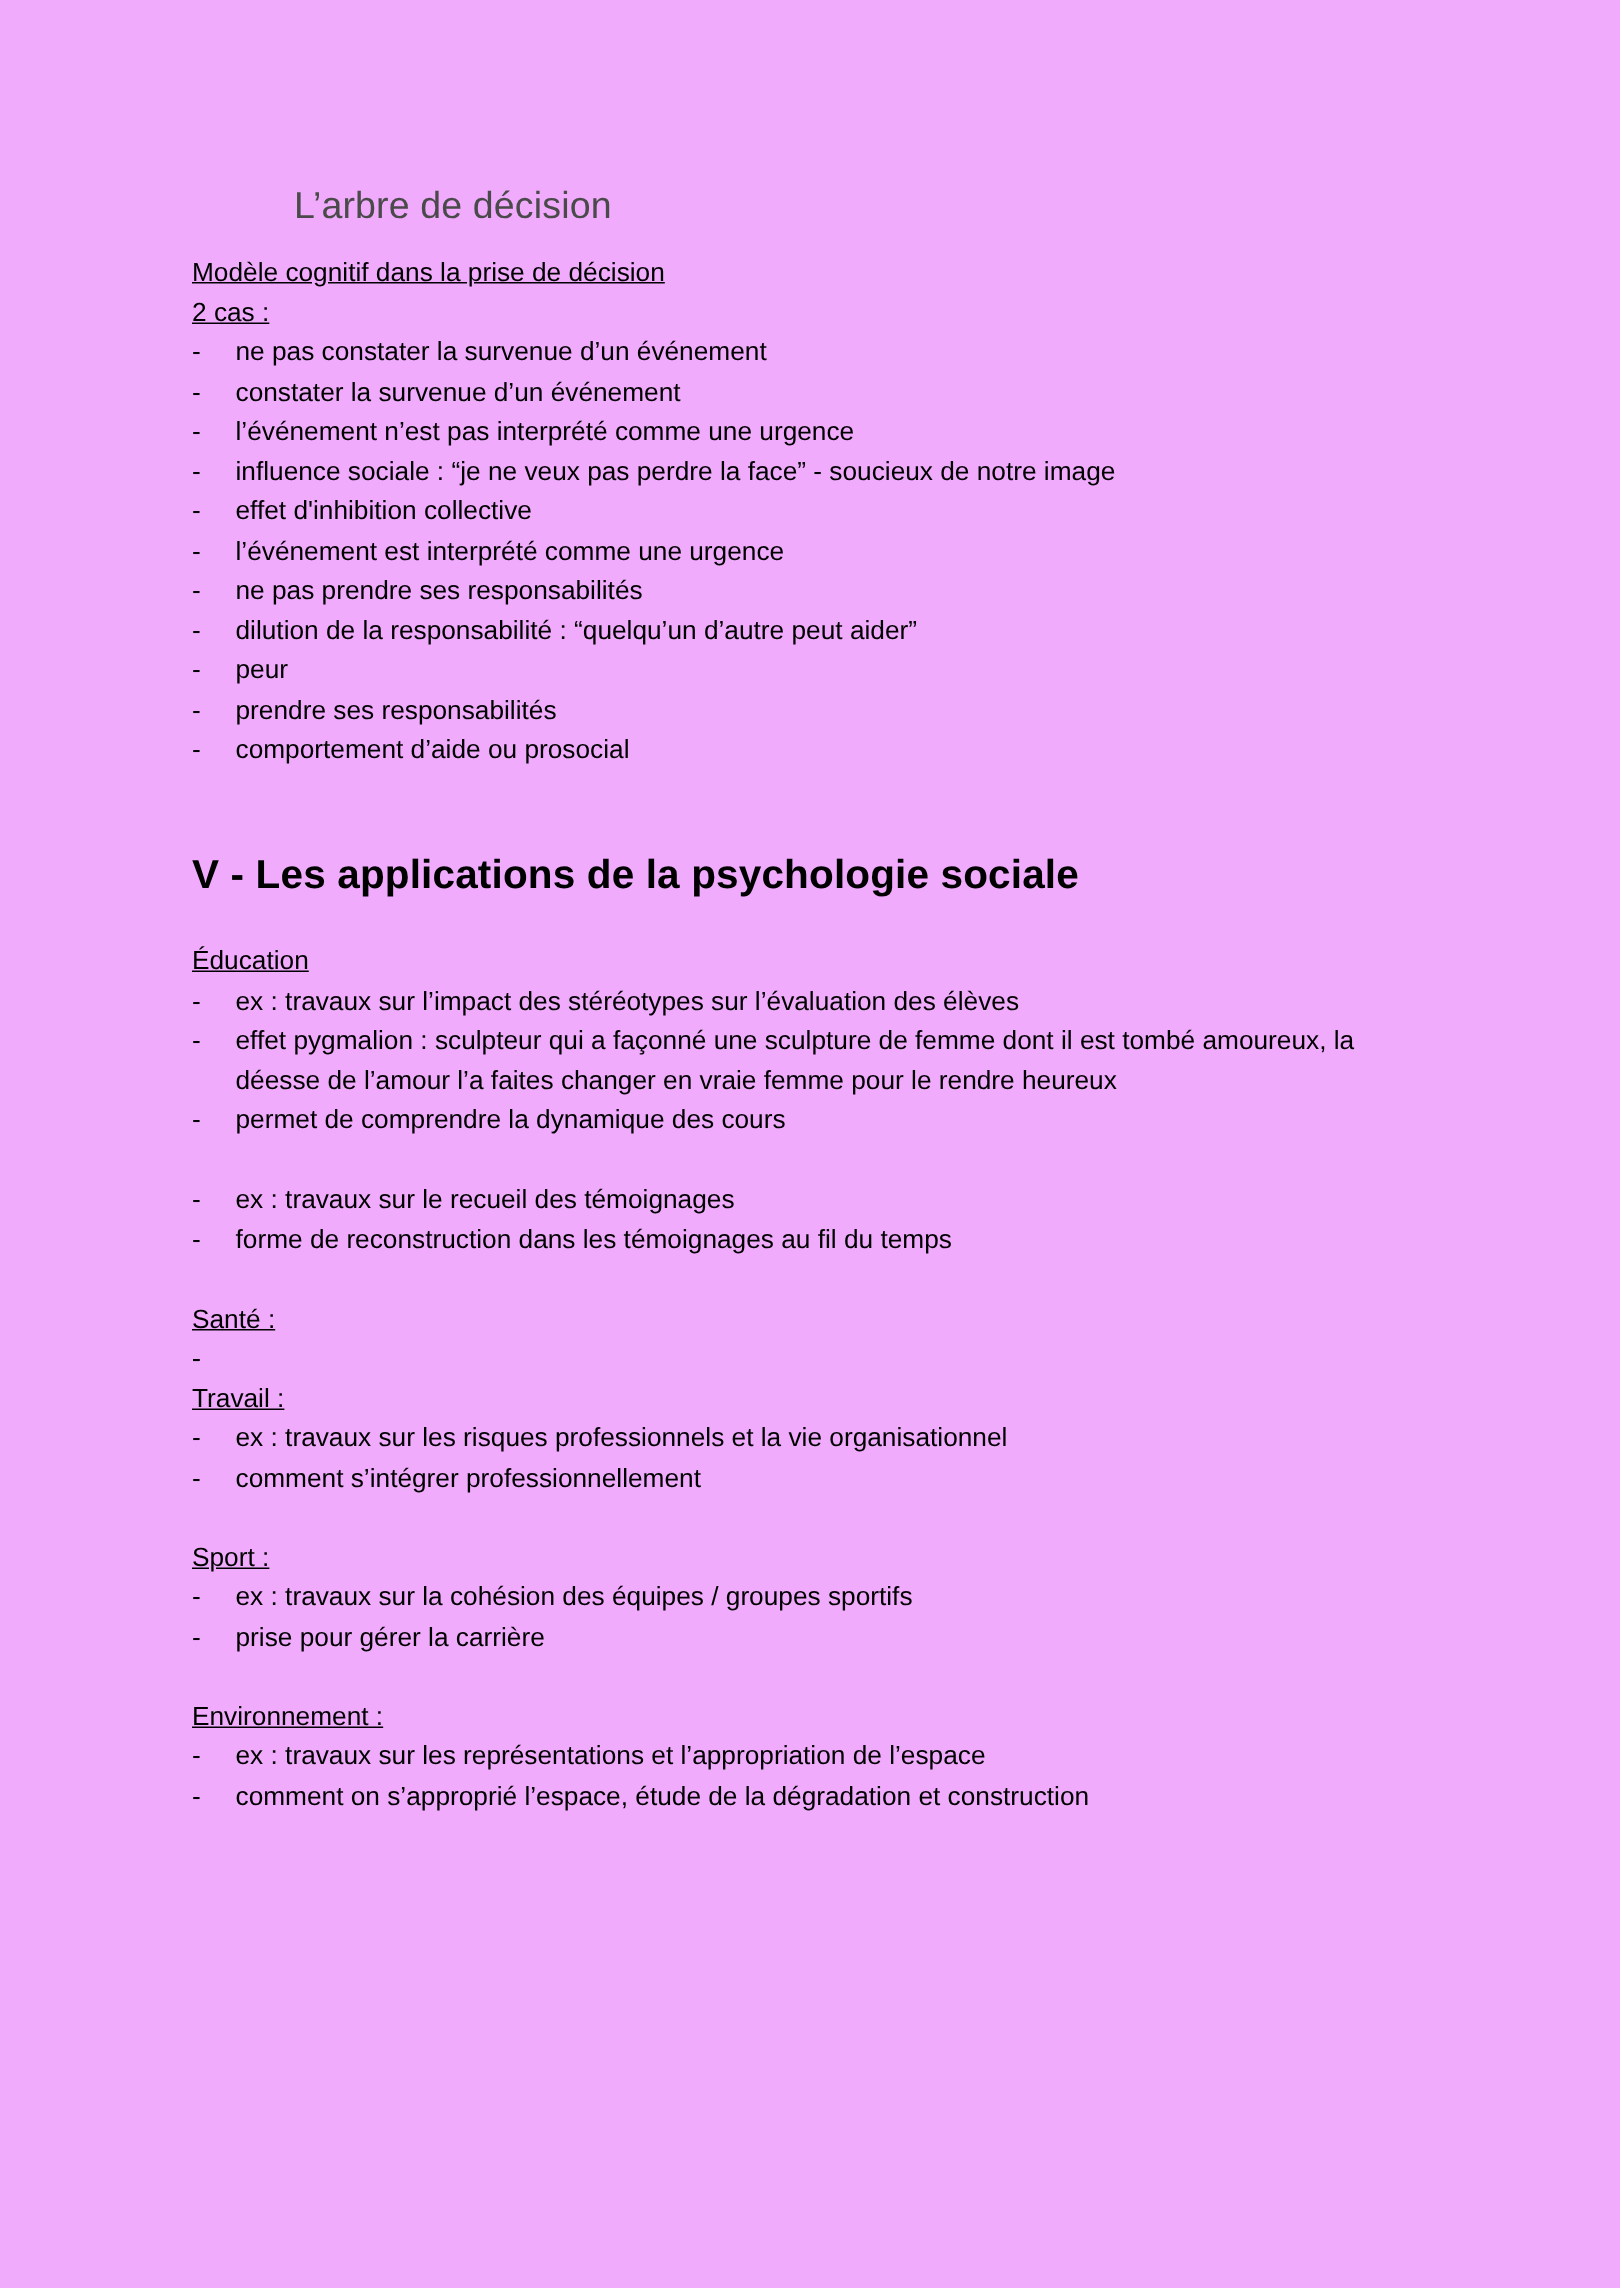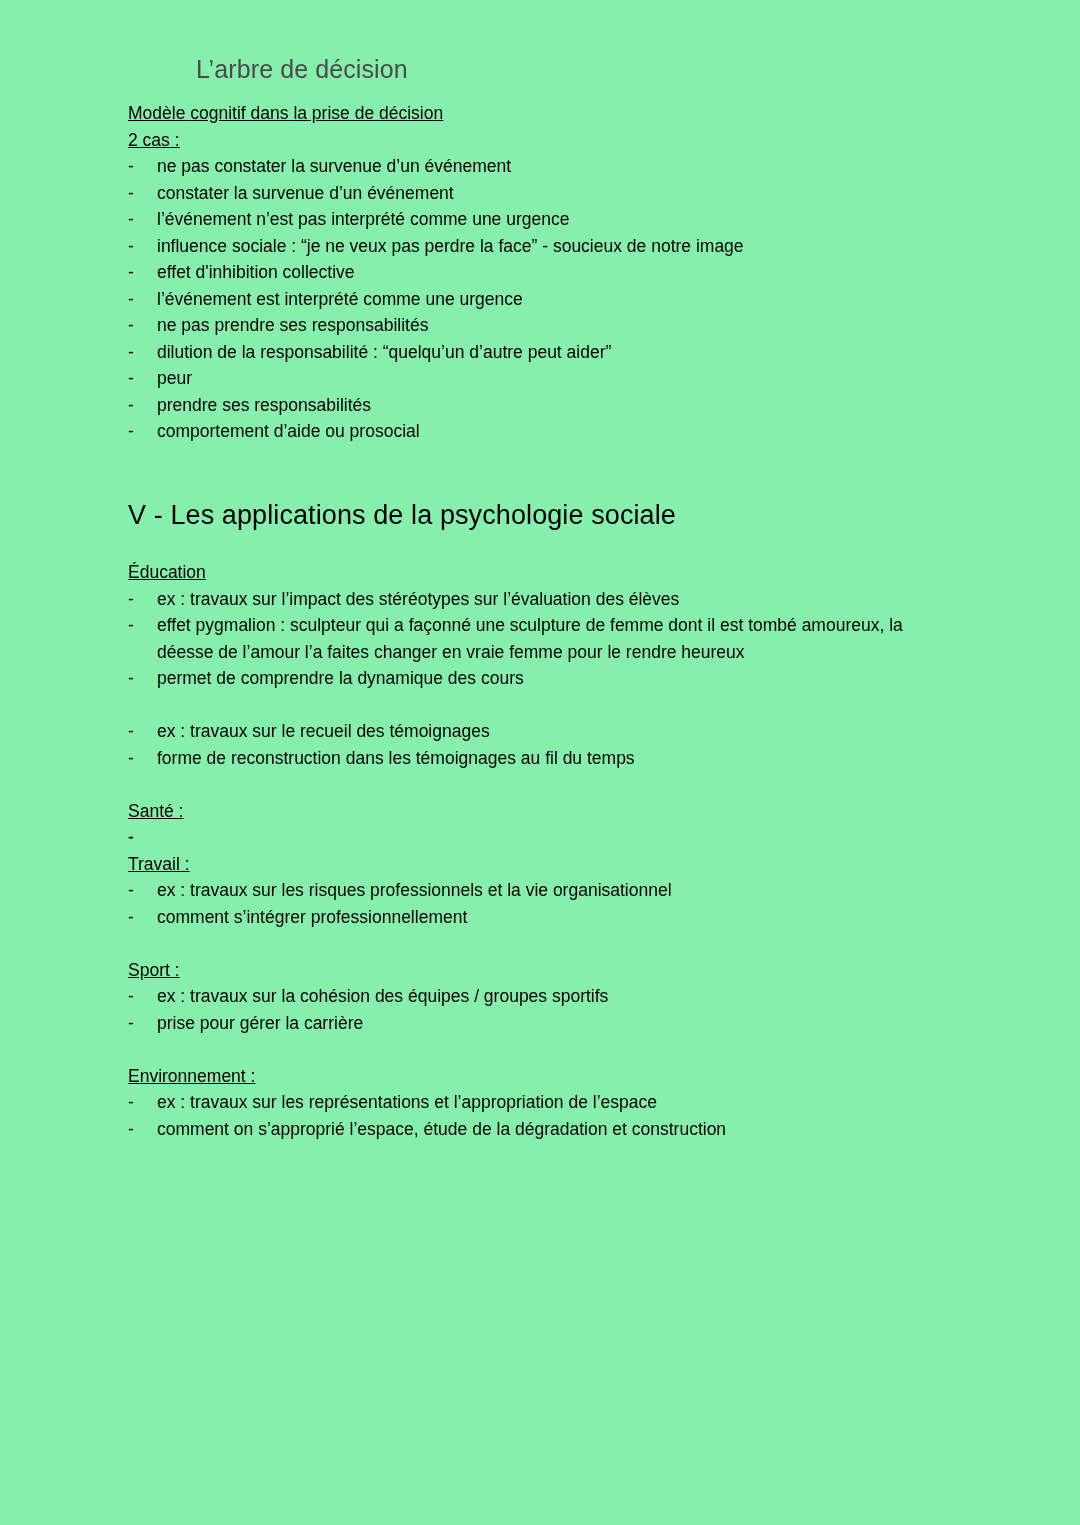--- a/index.html
+++ b/index.html
@@ -14,37 +14,37 @@
     position: relative;
     font-family: "Liberation Sans", sans-serif;
     color: #000000;
     -webkit-font-smoothing: antialiased;
   }
   .page {
     position: absolute;
     top: 0; left: 0;
     width: 1080px;
     height: 1525px;
-    background: #86efac;
+    background: #f0abfc;
     box-sizing: border-box;
-    padding: 52px 130px 0 128px;
+    padding: 120px 130px 0 128px;
   }
   .doc-title {
     font-size: 25px;
     line-height: 34px;
     font-weight: 400;
     color: #4a4a4a;
     margin: 0 0 14px 0;
     padding-left: 68px;
     letter-spacing: 0.1px;
   }
   .section-heading {
     font-size: 27px;
     line-height: 36px;
-    font-weight: 400;
+    font-weight: 700;
     color: #000000;
     margin: 0;
     padding: 0;
     letter-spacing: 0.1px;
   }
   .para {
     font-size: 17.5px;
     line-height: 26.5px;
     margin: 0;
     padding: 0;

